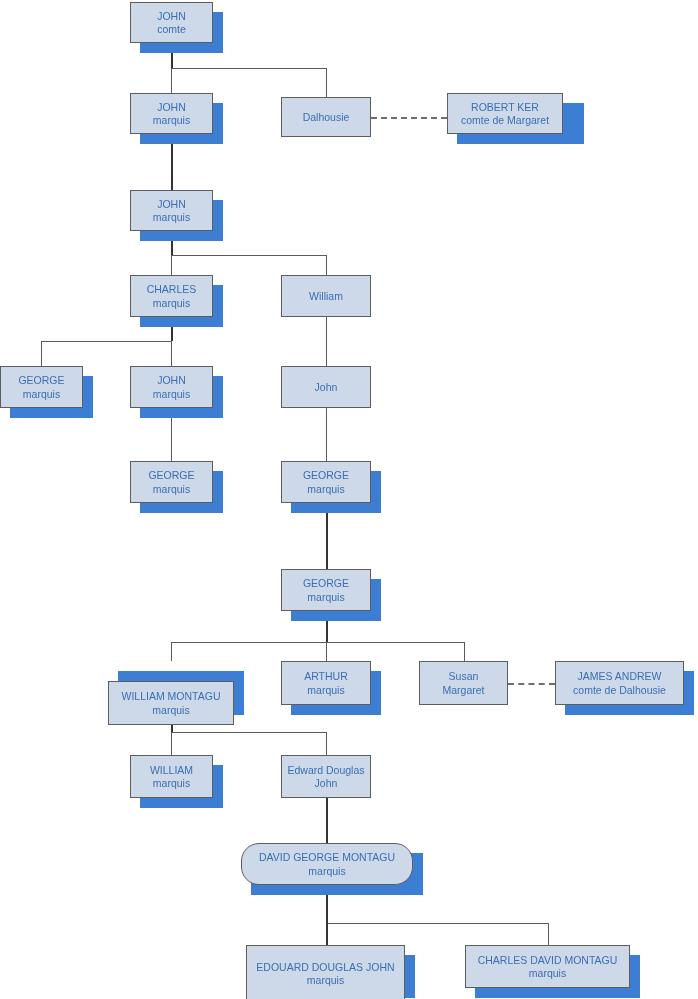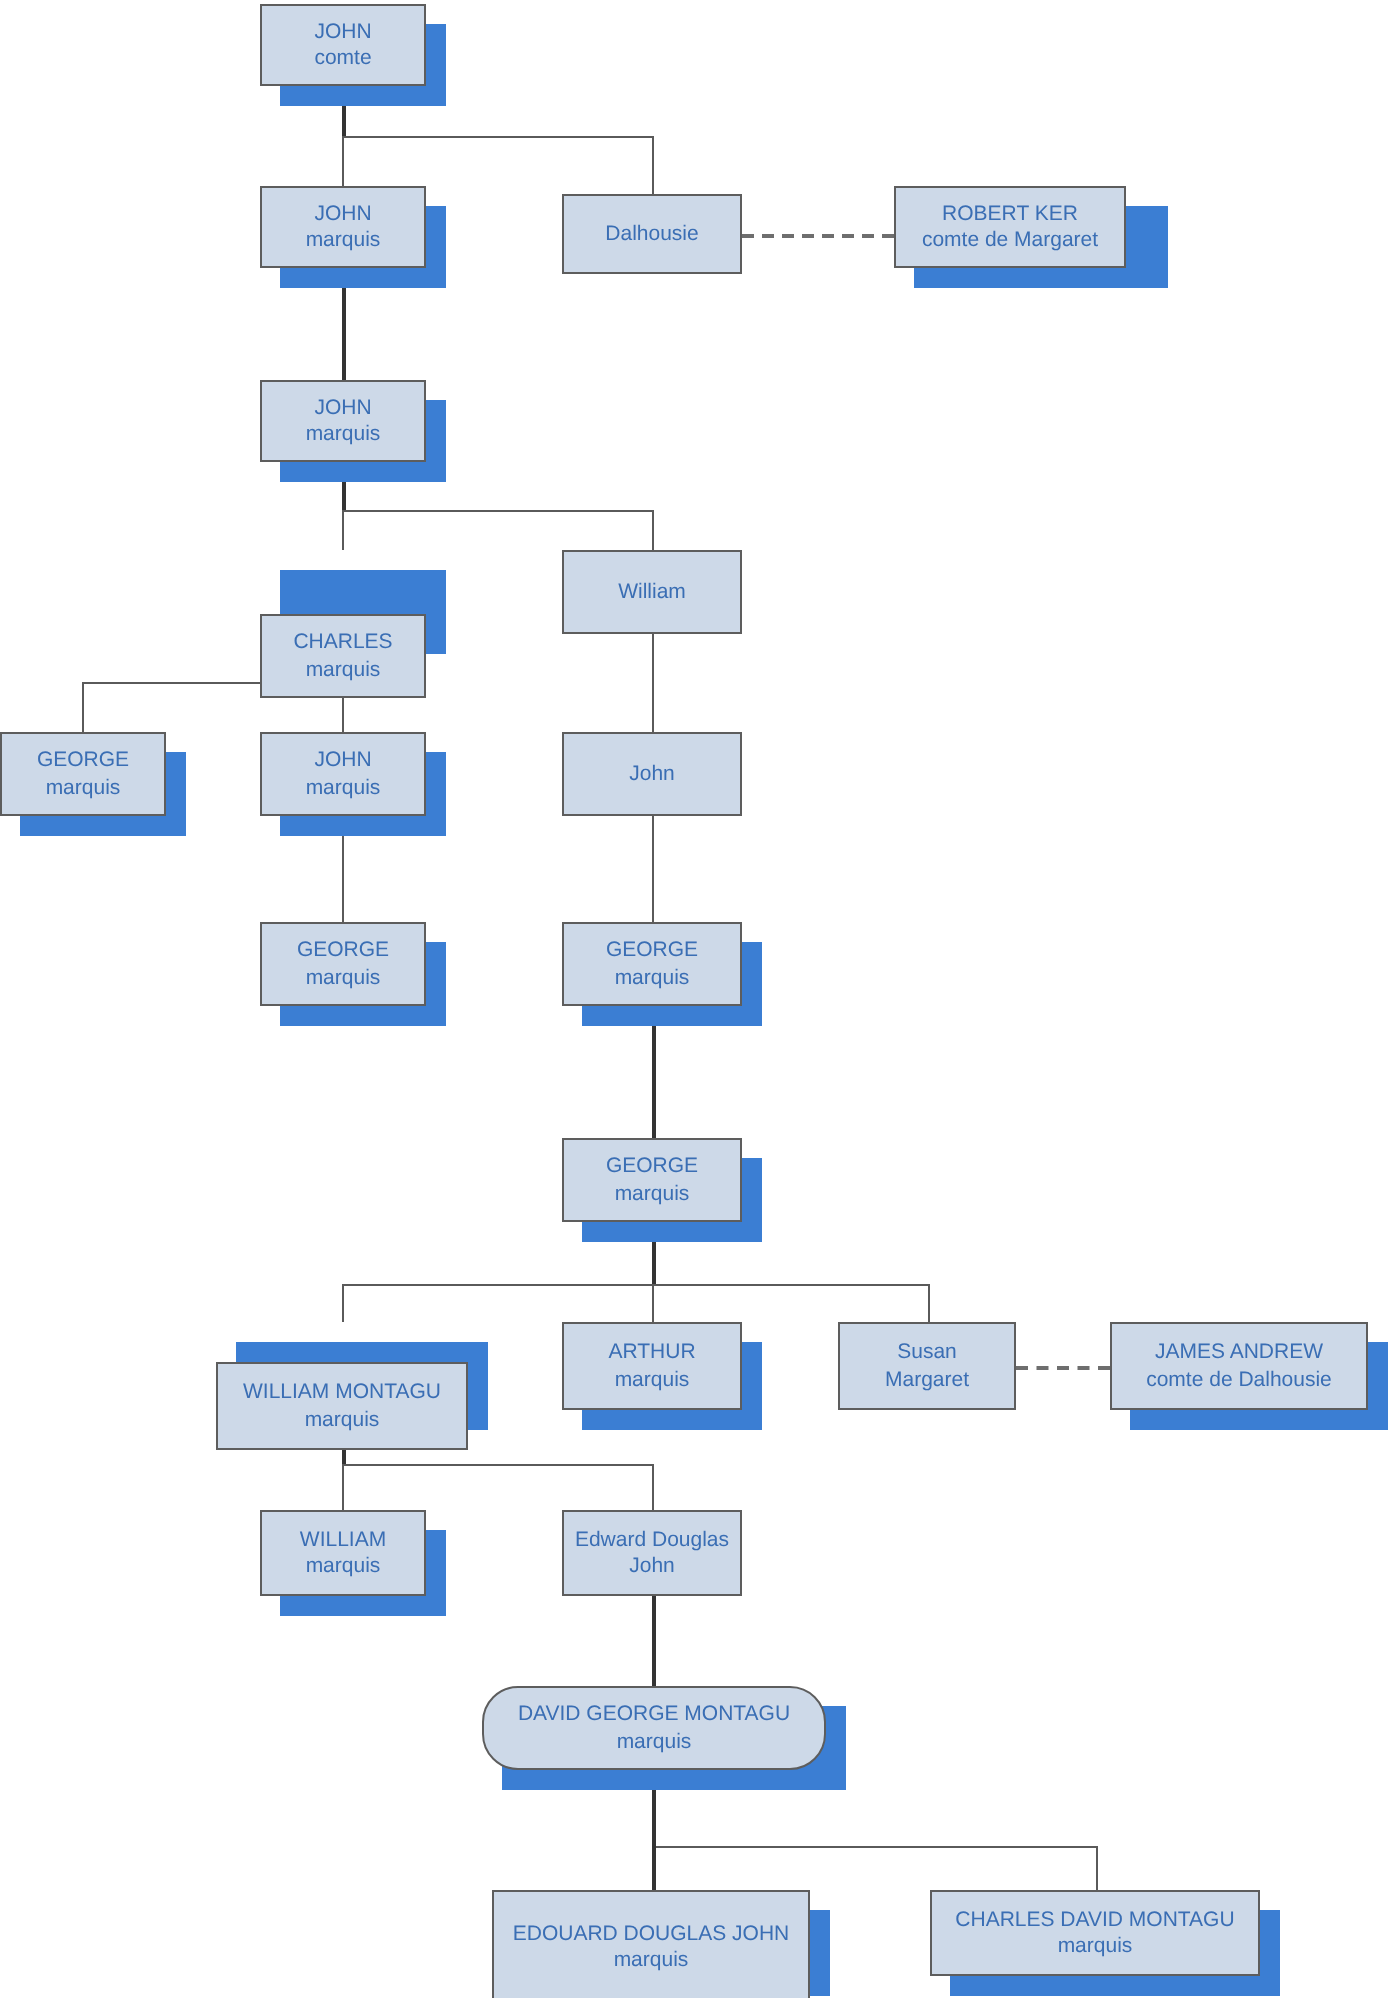--- a/index.html
+++ b/index.html
@@ -134,21 +134,21 @@
         <span class="ln1">Dalhousie</span>
       </div>
       <div class="node two" style="left: 447px; top: 93px; width: 116px; height: 41px;">
         <span class="ln1">ROBERT KER</span>
         <span class="ln2">comte de Margaret</span>
       </div>
       <div class="node two" style="left: 130px; top: 190px; width: 83px; height: 41px;">
         <span class="ln1">JOHN</span>
         <span class="ln2">marquis</span>
       </div>
-      <div class="node two" style="left: 130px; top: 275px; width: 83px; height: 42px; margin-top: 32px;">
+      <div class="node two" style="left: 130px; top: 275px; width: 83px; height: 42px;">
         <span class="ln1">CHARLES</span>
         <span class="ln2">marquis</span>
       </div>
       <div class="node" style="left: 281px; top: 275px; width: 90px; height: 42px;">
         <span class="ln1">William</span>
       </div>
       <div class="node two" style="left: 0px; top: 366px; width: 83px; height: 42px;">
         <span class="ln1">GEORGE</span>
         <span class="ln2">marquis</span>
       </div>

